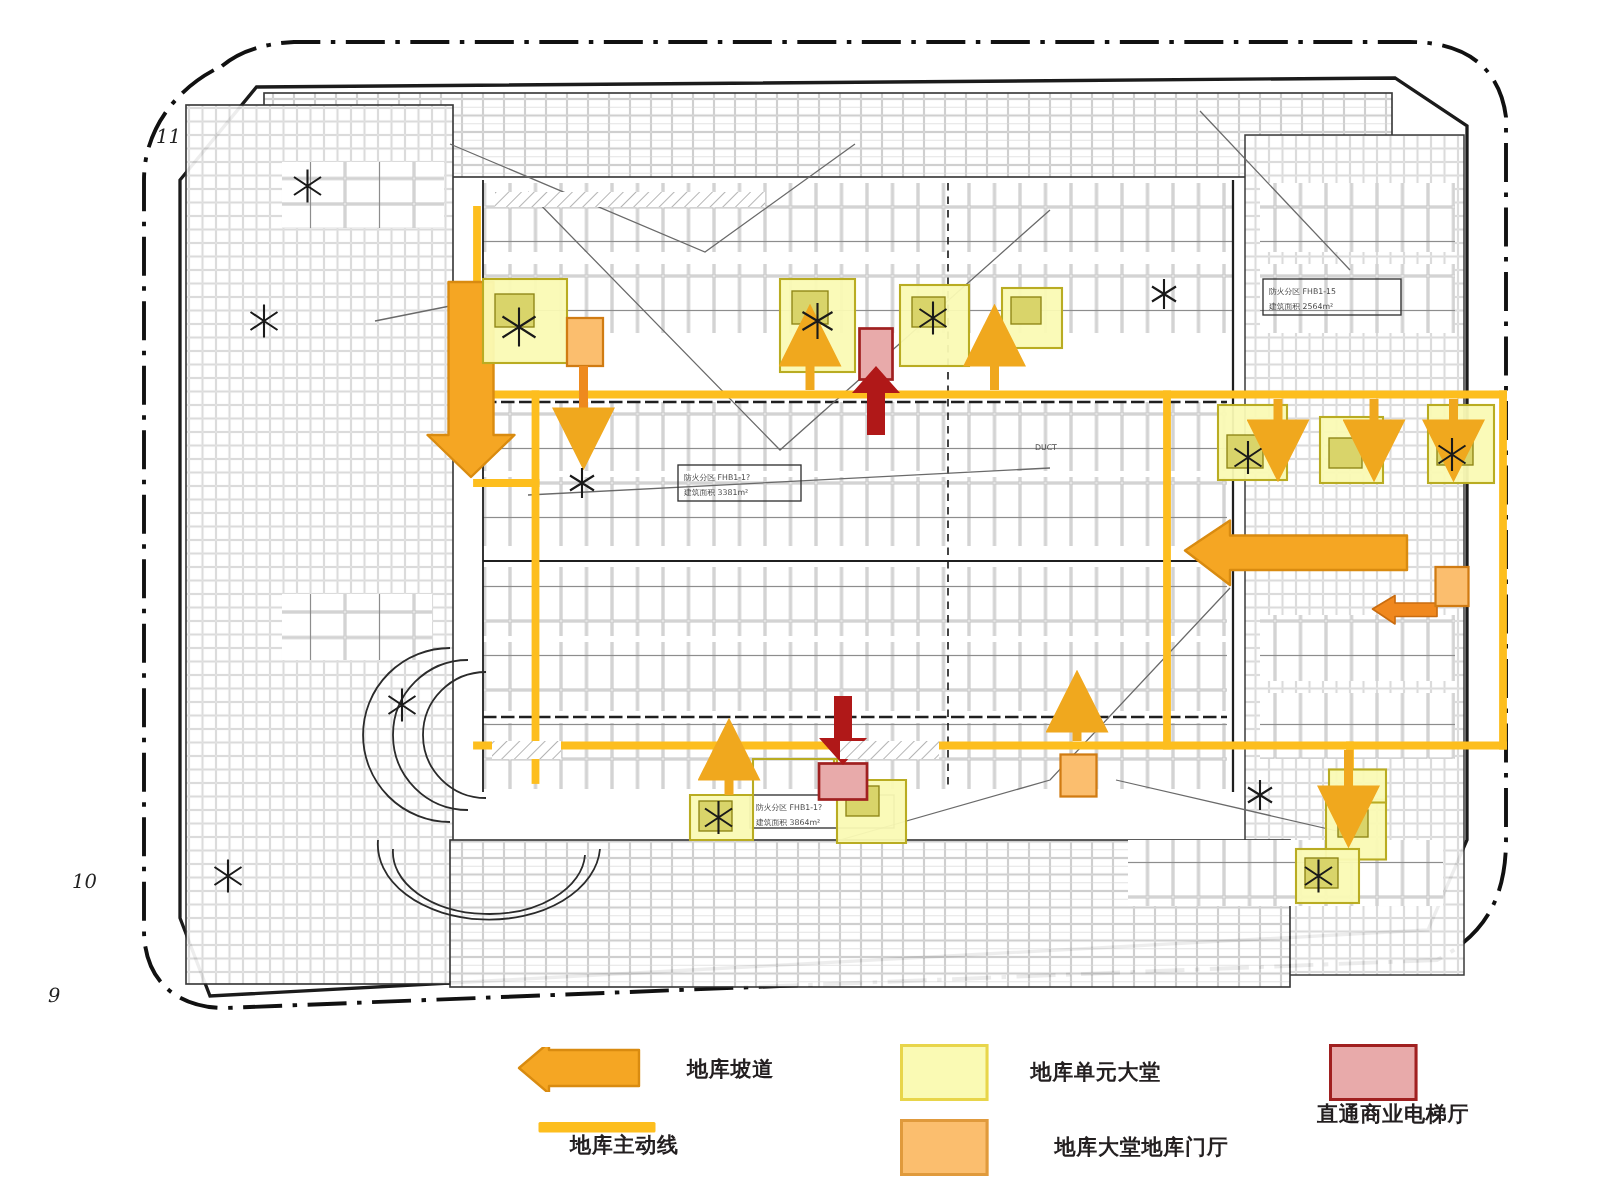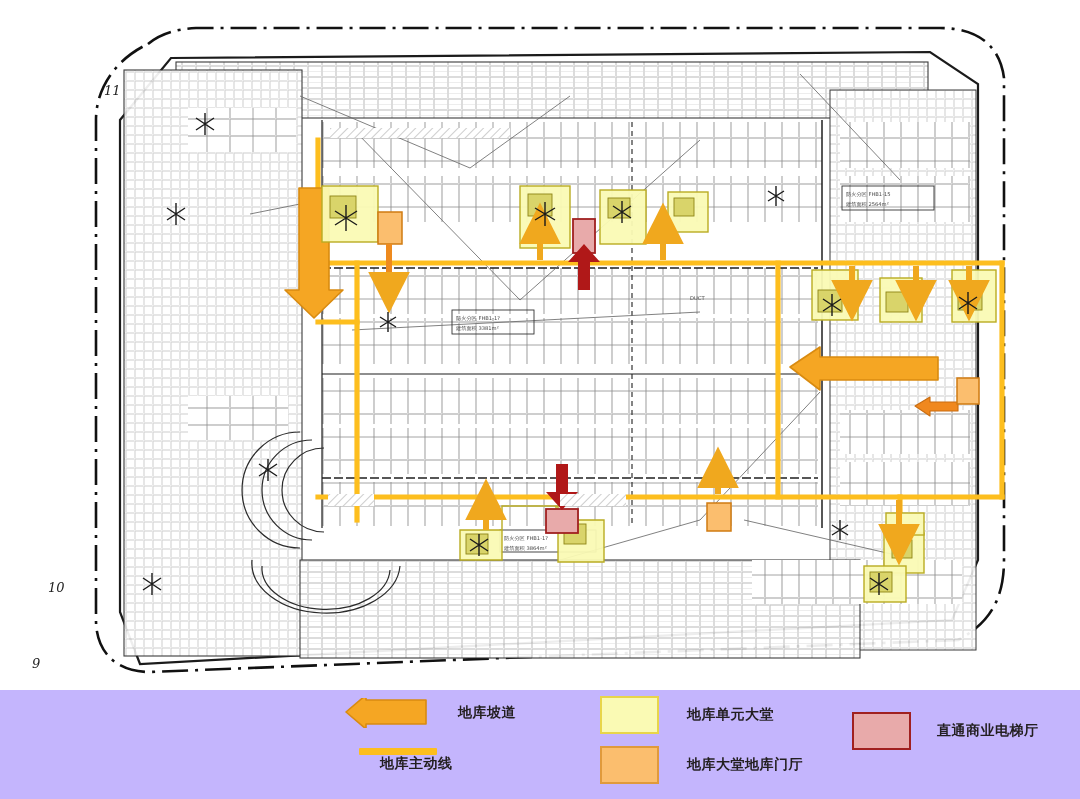--- a/index.html
+++ b/index.html
@@ -1,18 +1,18 @@
 <!DOCTYPE html>
 <html><head>
 <meta charset="utf-8">
 <title>地库交通分析图</title>
 <style>
   html,body{margin:0;padding:0;background:#ffffff;}
   body{width:1080px;height:799px;font-family:"Liberation Sans","DejaVu Sans",sans-serif;overflow:hidden;position:relative;}
-  #root{position:relative;width:1080px;height:799px;background:#c4b5fd;}
+  #root{position:relative;width:1080px;height:656px;background:#c4b5fd;}
 
   
   .plan{position:absolute;left:0;top:0;width:1080px;height:690px;}
   .plan svg{position:absolute;left:0;top:0;}
 
   
   .legend{position:absolute;left:0;top:690px;width:1080px;height:109px;}
   .lg-row{position:absolute;display:flex;align-items:center;}
   .lg-label{font-size:14px;color:#231f20;letter-spacing:.5px;white-space:nowrap;
             font-family:"DejaVu Sans","Liberation Sans",sans-serif;font-weight:600;}
@@ -289,22 +289,22 @@
       <span class="lg-label" style="margin-left:36px;">地库主动线</span>
     </div>
 
     <div class="lg-row" style="left:600px;top:6px;">
       <span class="sw sw-yellow"></span>
       <span class="lg-label" style="margin-left:28px;">地库单元大堂</span>
     </div>
 
     <div class="lg-row" style="left:600px;top:56px;">
       <span class="sw sw-orange"></span>
-      <span class="lg-label" style="margin-left:28px;">地库大堂地库门厅</span>
-    </div>
-
-    <div class="lg-row" style="left:852px;top:22px;">
+      <span class="lg-label" style="margin-left:44px;">地库大堂地库门厅</span>
+    </div>
+
+    <div class="lg-row" style="left:852px;top:6px;flex-direction:column;">
       <span class="sw sw-red"></span>
       <span class="lg-label" style="margin-left:26px;">直通商业电梯厅</span>
     </div>
 
   </div>
 </div>
 
 </body></html>

